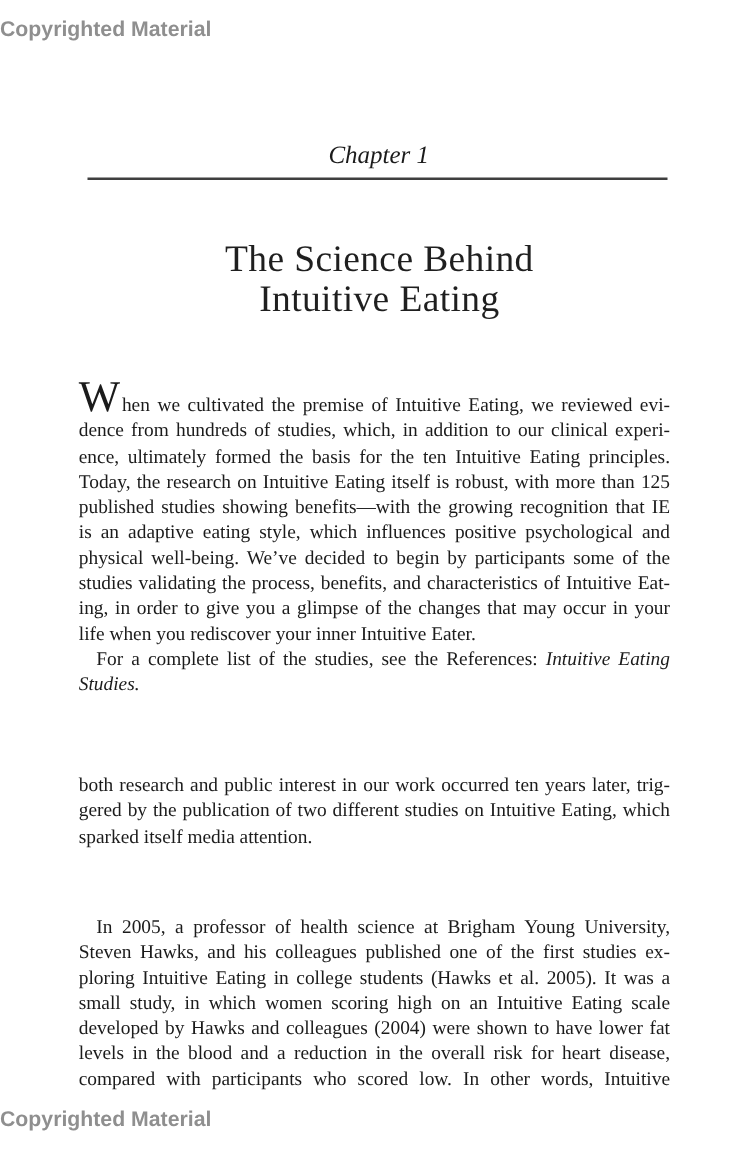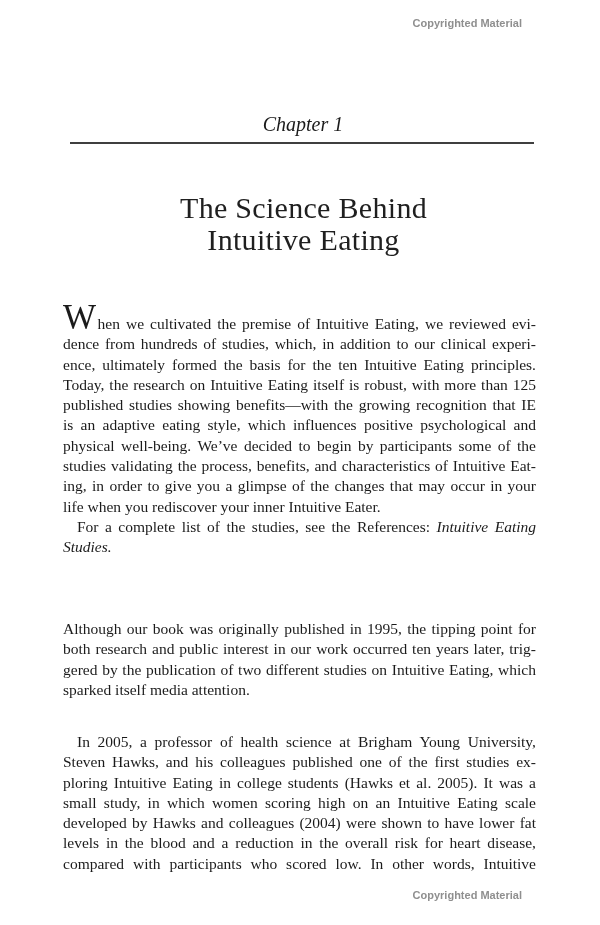--- a/index.html
+++ b/index.html
@@ -5,23 +5,23 @@
   html,body{margin:0;padding:0;background:#ffffff;}
   #page{
     position:relative;
     width:600px;height:925px;
     background:#ffffff;
     font-family:"Liberation Serif","DejaVu Serif",serif;
     color:#1b1b1b;
     overflow:hidden;
   }
   .copyright{
-    position:absolute;left:0;width:522px;text-align:right;
+    position:absolute;left:0;width:522px;text-align:left;
     font-family:"Liberation Sans","DejaVu Sans",sans-serif;
-    font-weight:700;font-size:11px;line-height:13px;
+    font-weight:700;font-size:17px;line-height:13px;
     color:#8f8f8f;letter-spacing:0px;
   }
   .copyright.top{top:17px;}
   .copyright.bottom{top:889px;}
   .chapter-label{
     position:absolute;top:113px;left:0;width:606px;
     text-align:center;font-style:italic;font-size:20px;line-height:22px;
     color:#1b1b1b;
   }
   .chapter-rule{
@@ -80,21 +80,20 @@
     <div class="line">physical well-being. We’ve decided to begin by participants some of the</div>
     <div class="line">studies validating the process, benefits, and characteristics of Intuitive Eat-</div>
     <div class="line">ing, in order to give you a glimpse of the changes that may occur in your</div>
     <div class="line end">life when you rediscover your inner Intuitive Eater.</div>
     <div class="line ind"><span>For a complete list of the studies, see the References: </span><span class="it">Intuitive Eating</span></div>
     <div class="line end"><span class="it">Studies.</span></div>
   </div>
 
 
   <div class="bodycol para2">
-    <div class="line">Although our book was originally published in 1995, the tipping point for</div>
     <div class="line">both research and public interest in our work occurred ten years later, trig-</div>
     <div class="line">gered by the publication of two different studies on Intuitive Eating, which</div>
     <div class="line end">sparked itself media attention.</div>
   </div>
 
   <div class="bodycol para3">
     <div class="line ind">In 2005, a professor of health science at Brigham Young University,</div>
     <div class="line">Steven Hawks, and his colleagues published one of the first studies ex-</div>
     <div class="line">ploring Intuitive Eating in college students (Hawks et al. 2005). It was a</div>
     <div class="line">small study, in which women scoring high on an Intuitive Eating scale</div>

